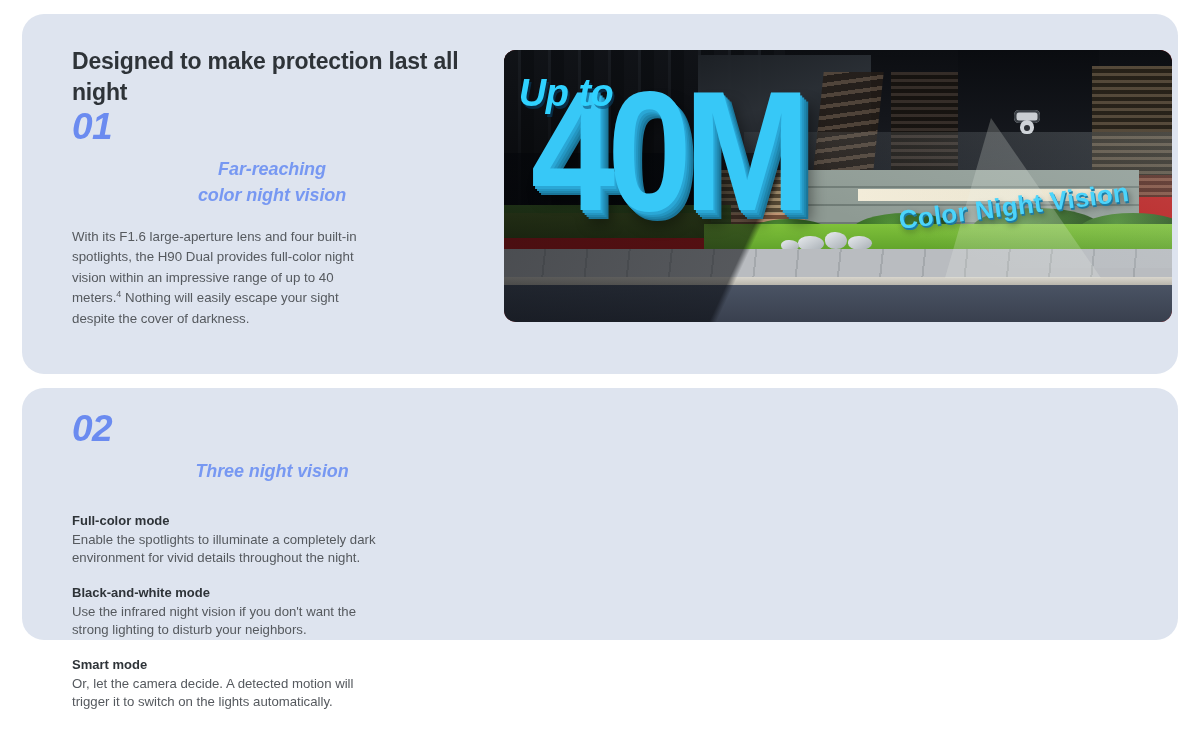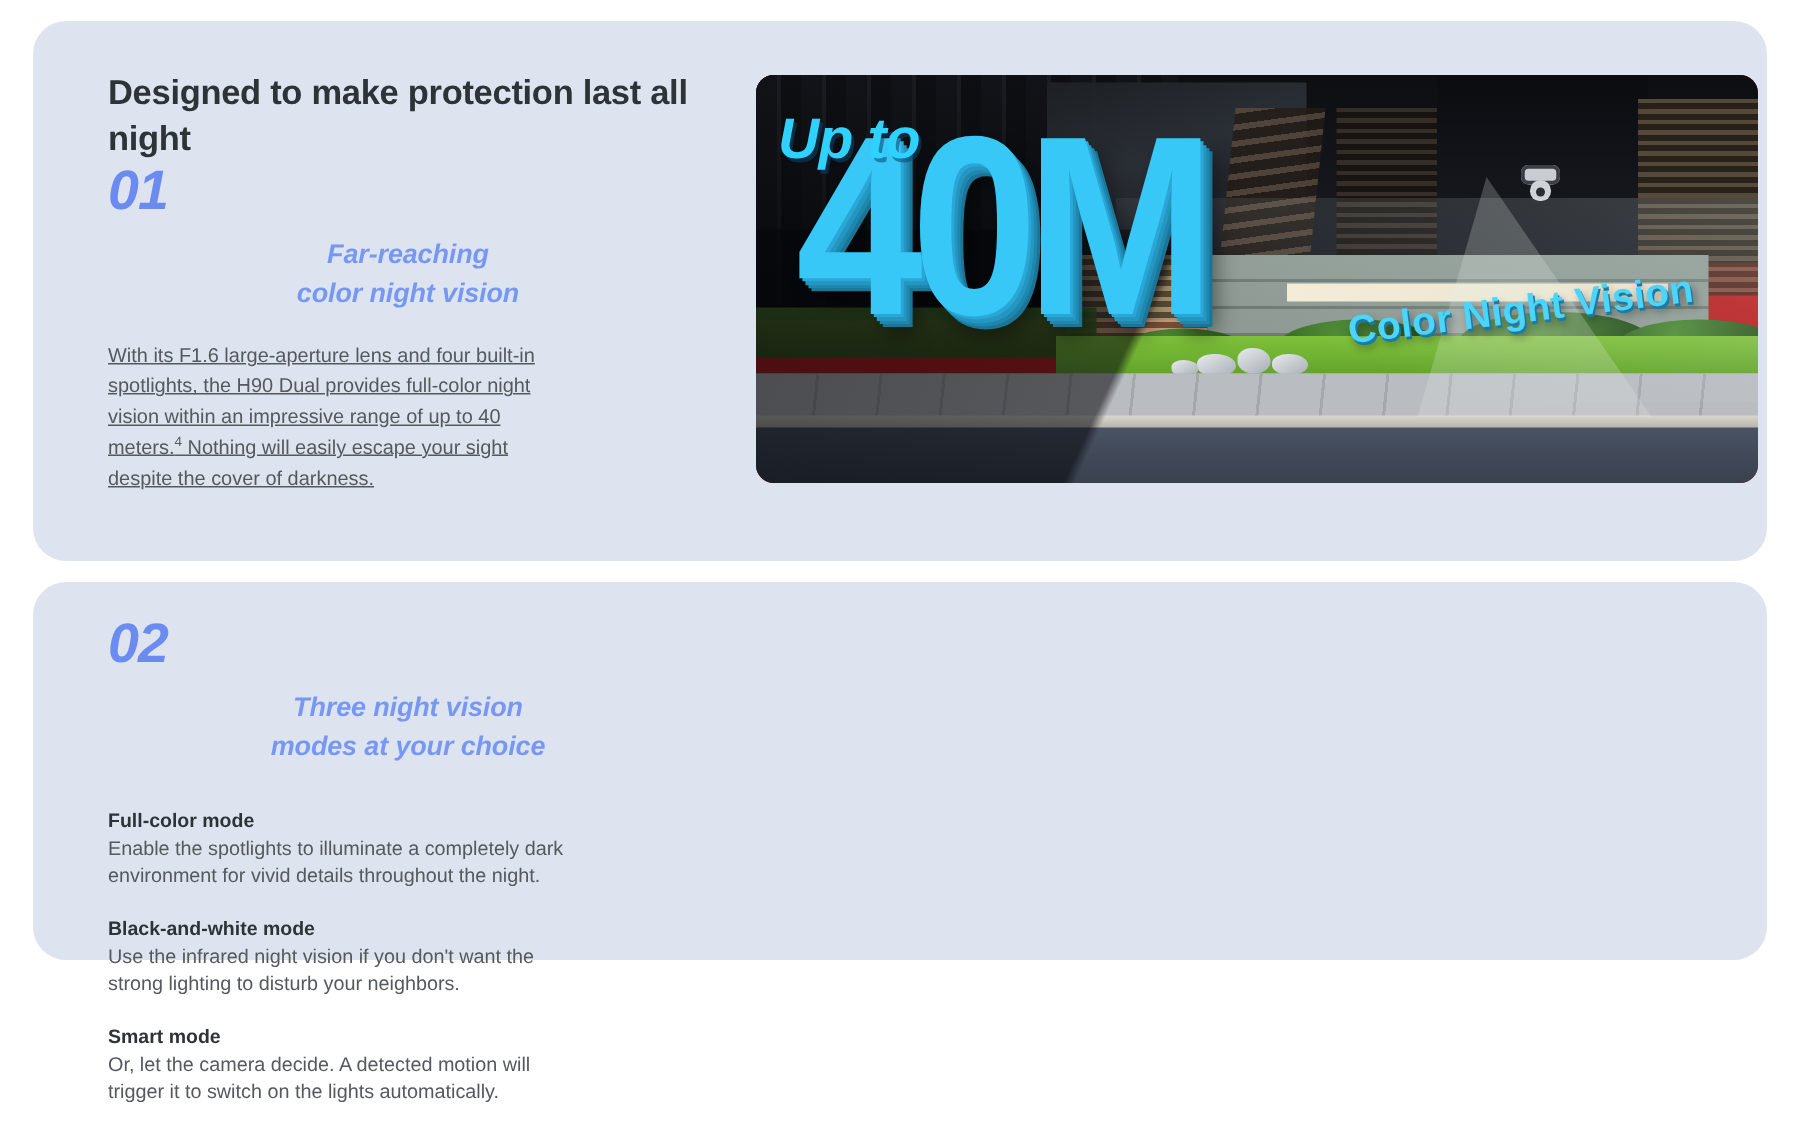--- a/index.html
+++ b/index.html
@@ -260,21 +260,21 @@
     <div class="text-col" style="top: 32px;">
       <div class="headline">Designed to make protection last all night</div>
 
       <div class="step-num" style="">01</div>
 
       <div class="step-sub" style="margin-top: 11px;">
         <div>Far-reaching</div>
         <div>color night vision</div>
       </div>
 
-      <p class="body-copy" style="margin-top: 19px; width: 302px; text-decoration: underline;"><span>With its F1.6 large-aperture lens and four built-in spotlights, the H90 Dual provides full-color night vision within an impressive range of up to 40 meters.</span><sup>4</sup><span> Nothing will easily escape your sight despite the cover of darkness.</span></p>
+      <p class="body-copy" style="margin-top: 19px; width: 302px;"><span>With its F1.6 large-aperture lens and four built-in spotlights, the H90 Dual provides full-color night vision within an impressive range of up to 40 meters.</span><sup>4</sup><span> Nothing will easily escape your sight despite the cover of darkness.</span></p>
     </div>
 
     <div class="hero">
       <div class="hero-sky"></div>
       <div class="hero-bldg-left"></div>
       <div class="hero-glass"></div>
       <div class="hero-stair"></div>
       <div class="hero-wood-slats"></div>
       <div class="hero-darkwall"></div>
       <div class="hero-rightwood"></div>
@@ -313,21 +313,20 @@
     </div>
   </div>
 
   <div class="card" id="card-02">
 
     <div class="text-col" style="top: 22px;">
       <div class="step-num">02</div>
 
       <div class="step-sub" style="margin-top: 11px;">
         <div>Three night vision</div>
-        <div>modes at your choice</div>
       </div>
 
       <div style="margin-top: 27px; width: 315px;">
         <div class="mode-block" style="margin-top:16px;">
           <div class="mode-title">Full-color mode</div>
           <div class="mode-desc">Enable the spotlights to illuminate a completely dark environment for vivid details throughout the night.</div>
         </div>
         <div class="mode-block">
           <div class="mode-title">Black-and-white mode</div>
           <div class="mode-desc">Use the infrared night vision if you don't want the strong lighting to disturb your neighbors.</div>

